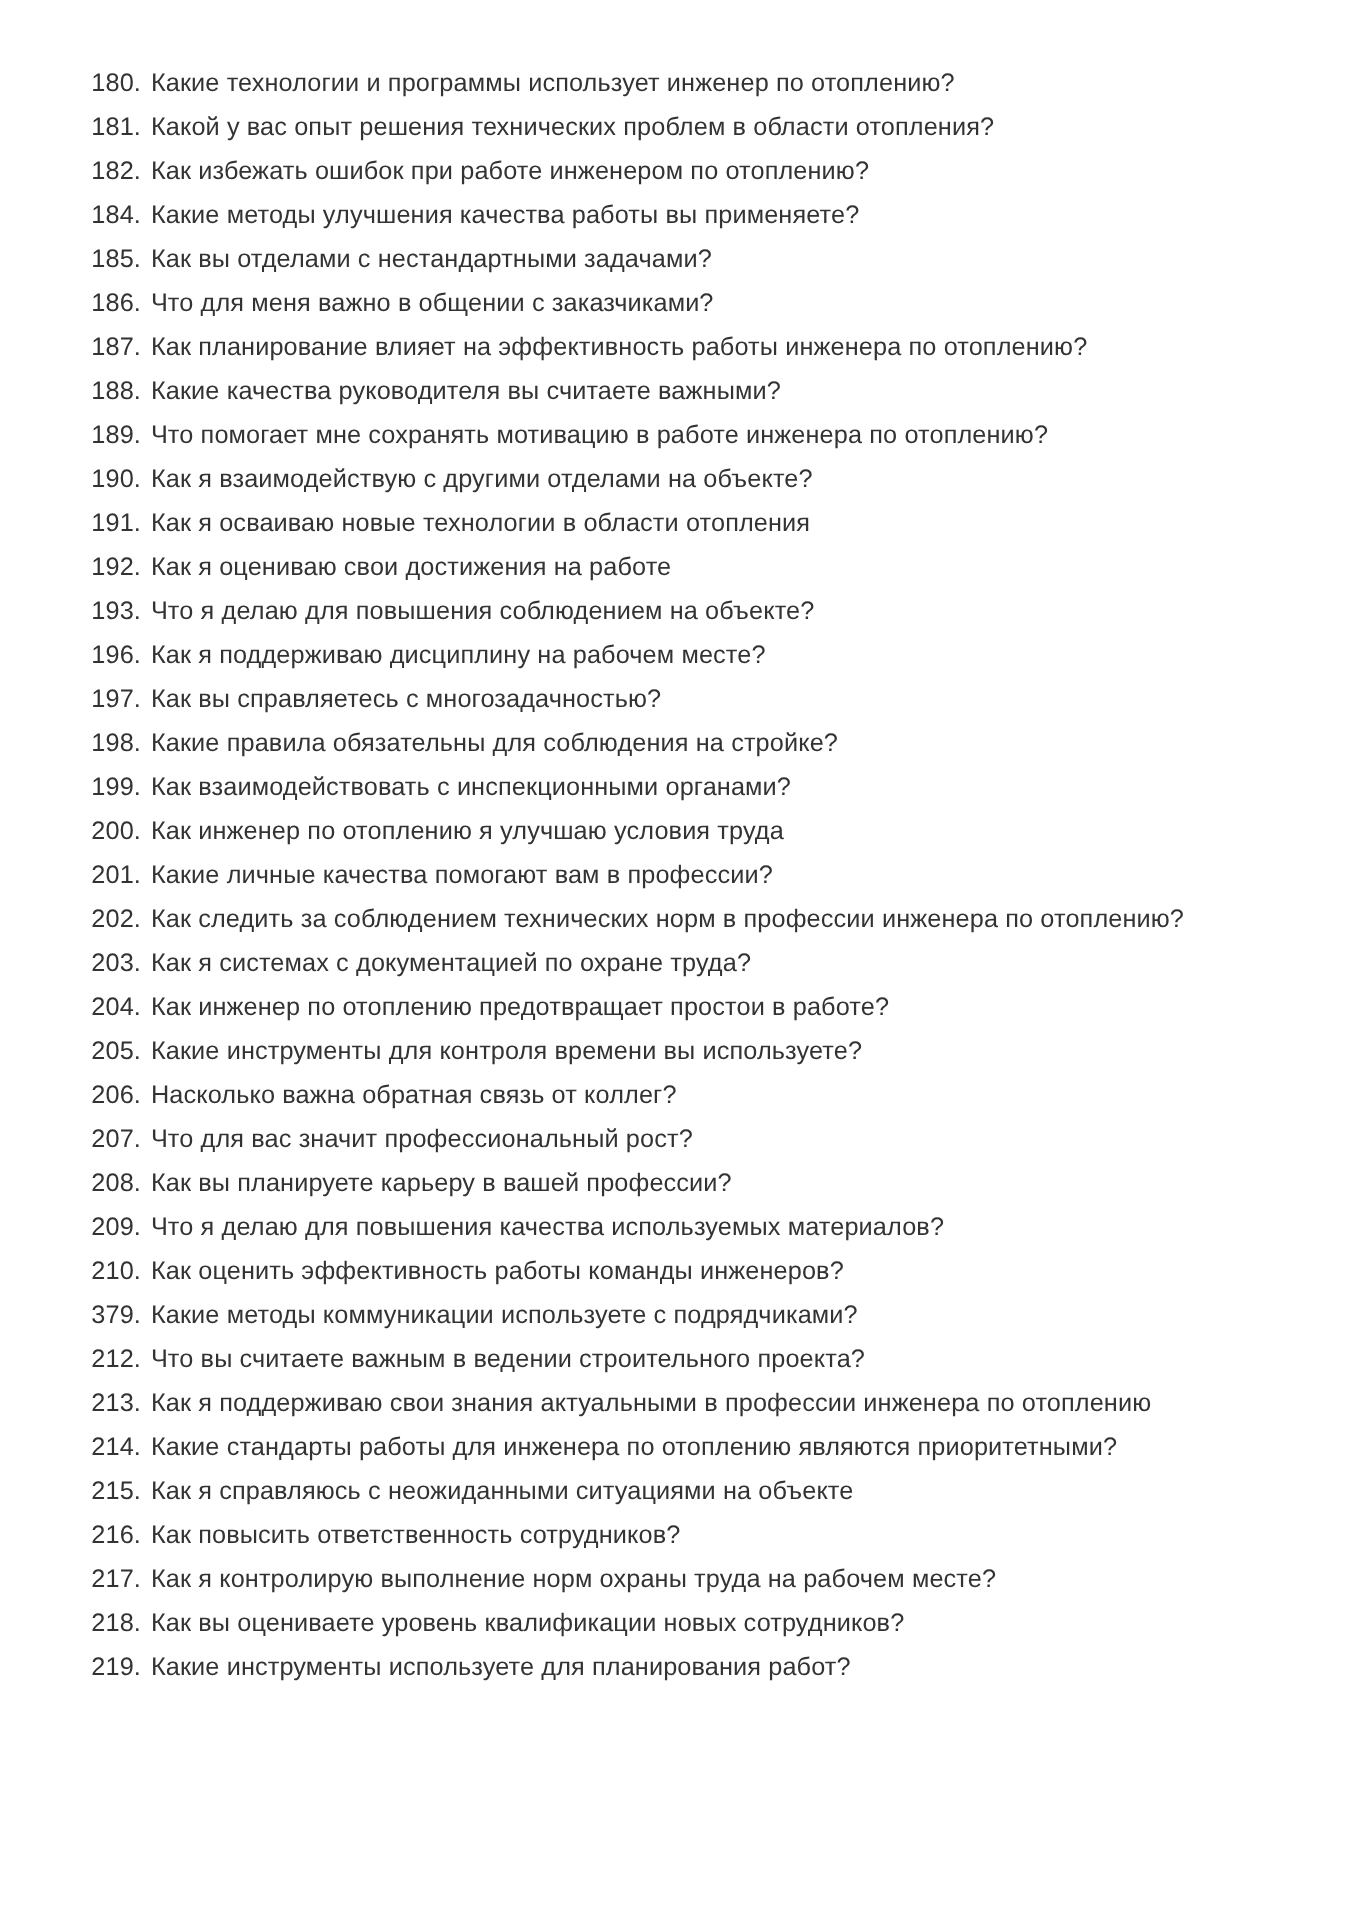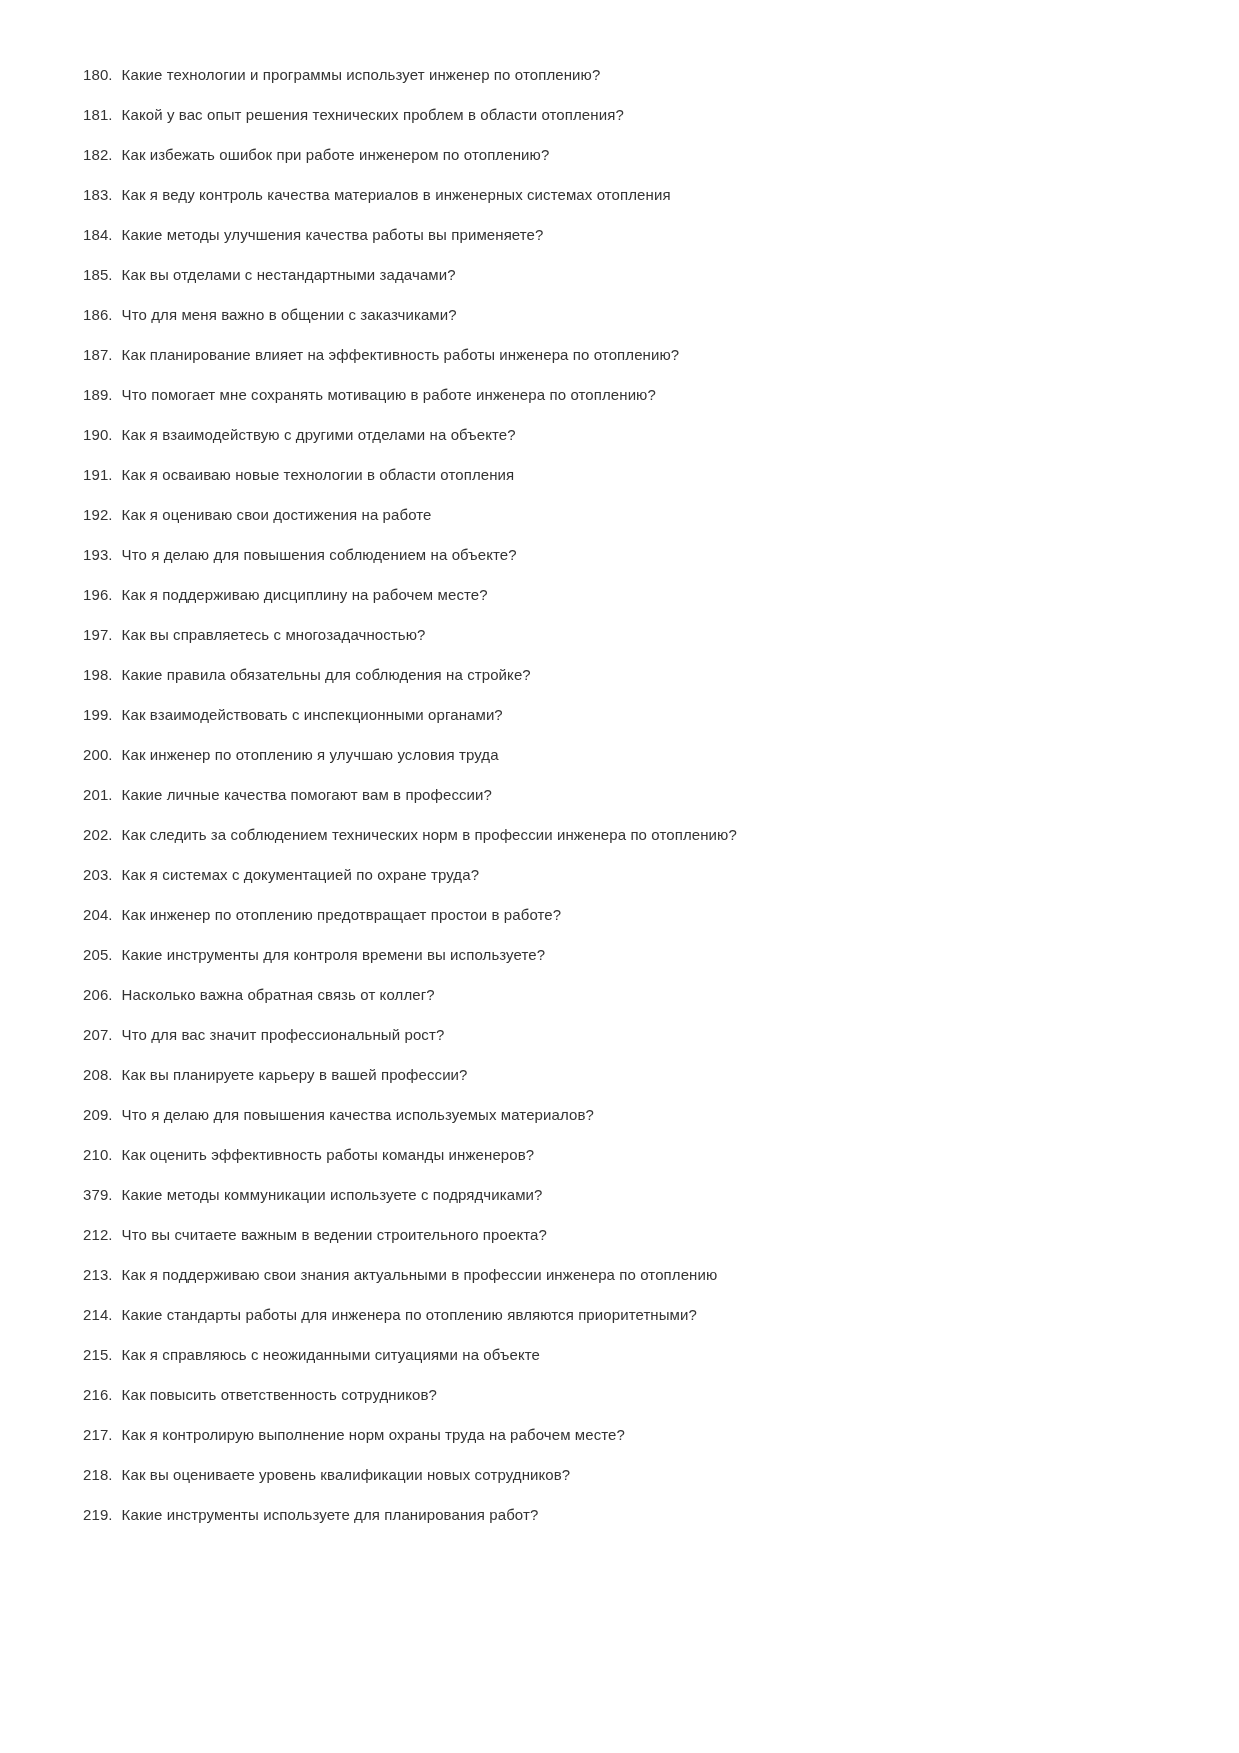--- a/index.html
+++ b/index.html
@@ -19,21 +19,21 @@
     height: 1753px;
     background: #ffffff;
     padding: 55px 40px 0 83px;
   }
   .question-list {
     margin: 0;
     padding: 0;
     list-style: none;
   }
   .question-item {
-    font-size: 15px;
+    font-size: 23px;
     line-height: 40px;
     color: #333333;
     white-space: nowrap;
     letter-spacing: 0.1px;
   }
   .q-num {
     display: inline-block;
     margin-right: 9px;
     color: #333333;
   }
@@ -45,30 +45,30 @@
 <body>
 
 <div class="page">
   <ol class="question-list" id="question-list">
   <li class="question-item"><span class="q-num">180.</span><span class="q-text">Какие технологии и программы использует инженер по отоплению?</span></li>
 
   <li class="question-item"><span class="q-num">181.</span><span class="q-text">Какой у вас опыт решения технических проблем в области отопления?</span></li>
 
   <li class="question-item"><span class="q-num">182.</span><span class="q-text">Как избежать ошибок при работе инженером по отоплению?</span></li>
 
-  <li class="question-item"><span class="q-num">183.</span><span class="q-text">Как я веду контроль качества материалов в инженерных системах отопления</span></li>
 
   <li class="question-item"><span class="q-num">184.</span><span class="q-text">Какие методы улучшения качества работы вы применяете?</span></li>
 
   <li class="question-item"><span class="q-num">185.</span><span class="q-text">Как вы отделами с нестандартными задачами?</span></li>
 
   <li class="question-item"><span class="q-num">186.</span><span class="q-text">Что для меня важно в общении с заказчиками?</span></li>
 
   <li class="question-item"><span class="q-num">187.</span><span class="q-text">Как планирование влияет на эффективность работы инженера по отоплению?</span></li>
 
+  <li class="question-item"><span class="q-num">188.</span><span class="q-text">Какие качества руководителя вы считаете важными?</span></li>
 
   <li class="question-item"><span class="q-num">189.</span><span class="q-text">Что помогает мне сохранять мотивацию в работе инженера по отоплению?</span></li>
 
   <li class="question-item"><span class="q-num">190.</span><span class="q-text">Как я взаимодействую с другими отделами на объекте?</span></li>
 
   <li class="question-item"><span class="q-num">191.</span><span class="q-text">Как я осваиваю новые технологии в области отопления</span></li>
 
   <li class="question-item"><span class="q-num">192.</span><span class="q-text">Как я оцениваю свои достижения на работе</span></li>
 
   <li class="question-item"><span class="q-num">193.</span><span class="q-text">Что я делаю для повышения соблюдением на объекте?</span></li>

